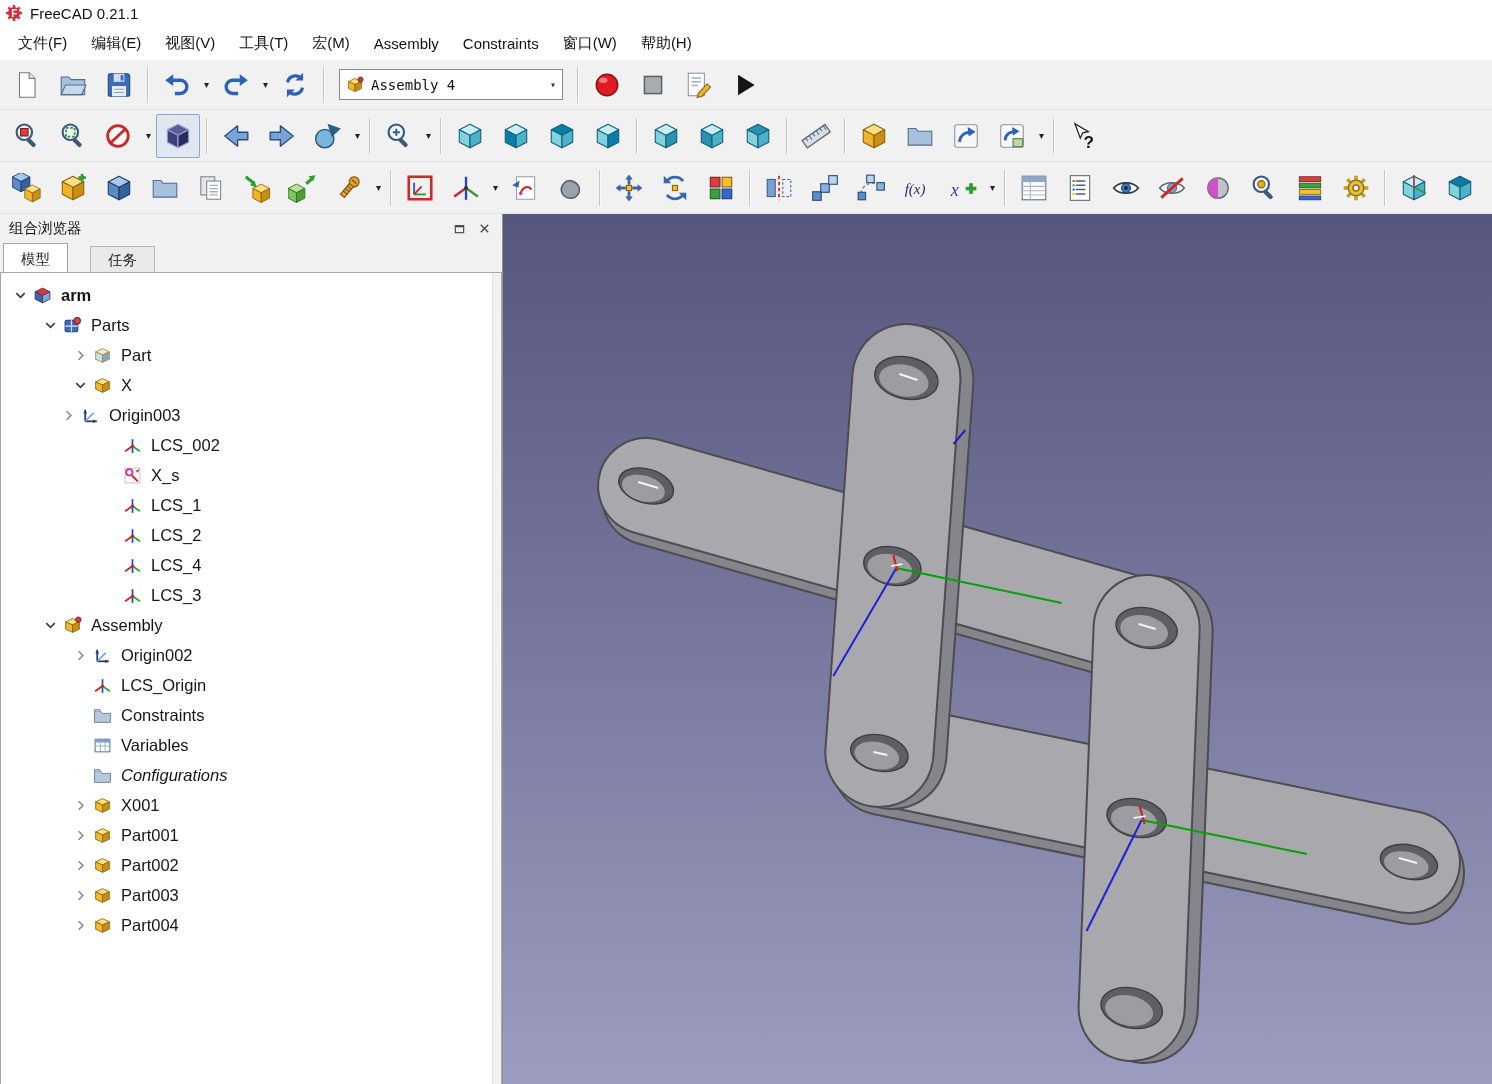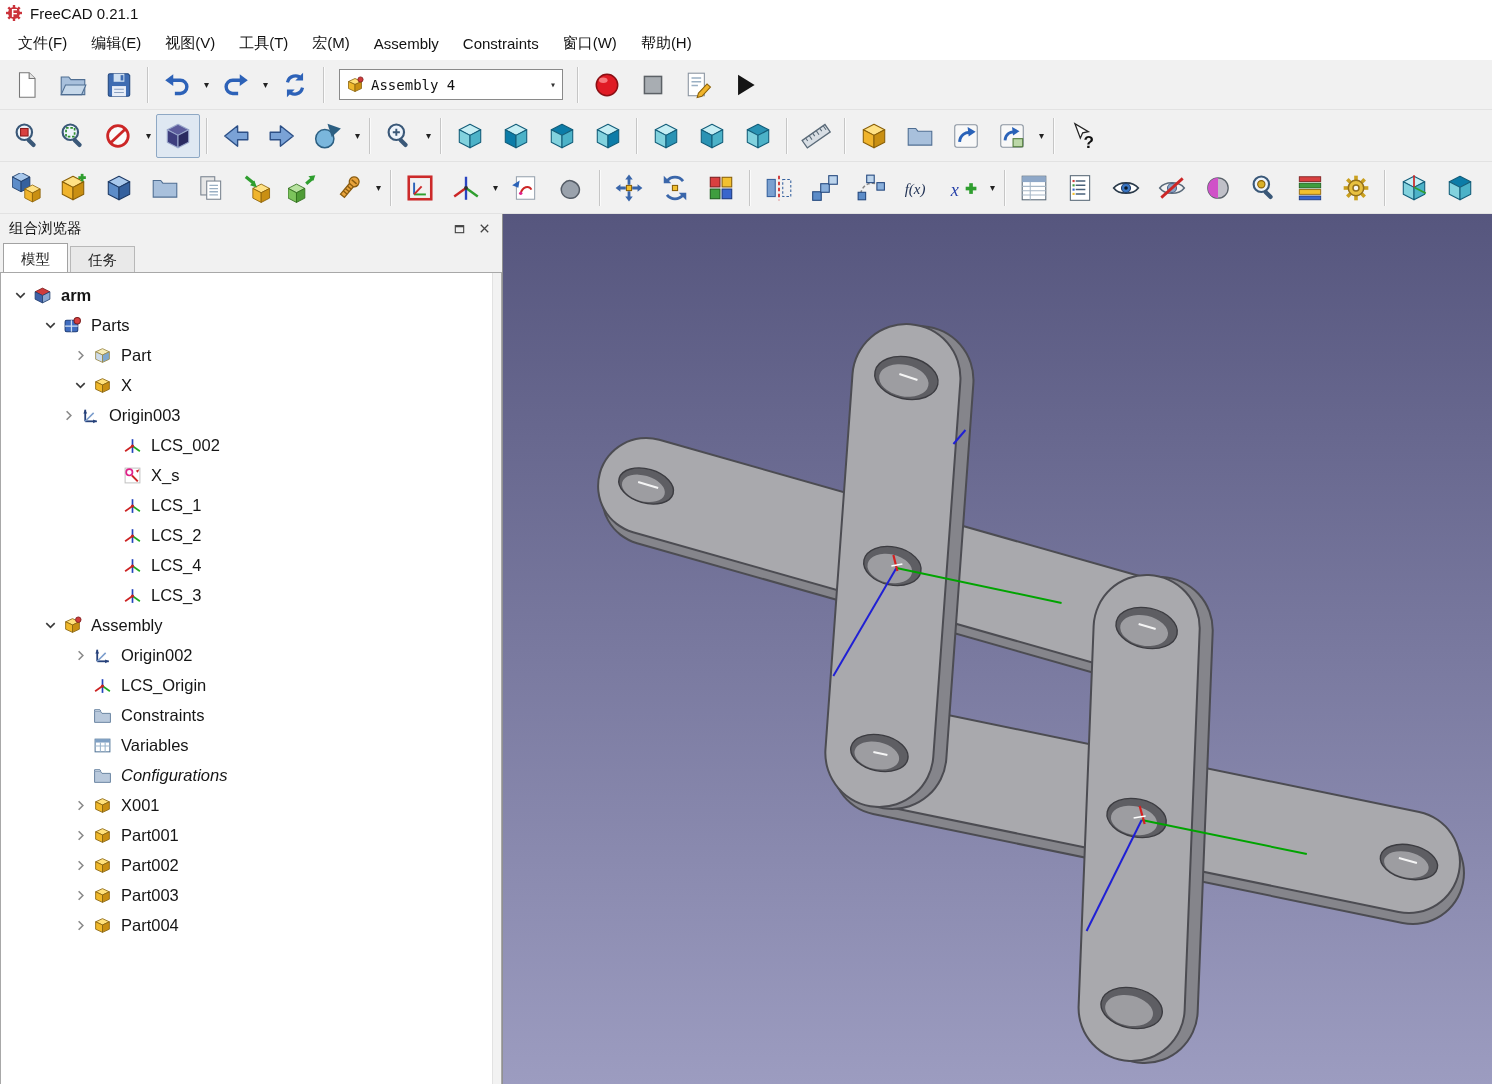--- a/index.html
+++ b/index.html
@@ -26,21 +26,21 @@
     font-family:"DejaVu Sans Mono",monospace;font-size:14px;flex:none;}
   .wb-icon{width:18px;height:18px;display:flex;}
   .wb-text{flex:1;white-space:nowrap;overflow:hidden;}
   .wb-arrow{font-size:10px;color:#333;}
   
   .main{flex:1;display:flex;min-height:0;}
   .combo-panel{width:503px;background:#f1f1f1;border-right:1px solid #909090;display:flex;flex-direction:column;flex:none;}
   .panel-header{height:28px;display:flex;align-items:center;padding:0 5px 0 9px;font-size:14.5px;flex:none;}
   .panel-title{flex:1;}
   .panel-btn{width:25px;height:22px;display:flex;align-items:center;justify-content:center;flex:none;}
-  .tab-bar{height:30px;display:flex;align-items:flex-end;padding-left:3px;flex:none;}
+  .tab-bar{height:30px;display:flex;align-items:flex-end;padding-left:3px;flex:none;gap:20px;}
   .tab{height:26px;padding:4px 17px 0;font-size:14.5px;background:#e9e9e9;border:1px solid #b8b8b8;border-bottom:none;margin-right:2px;color:#222;}
   .tab.active{background:#fff;height:29px;padding-top:6px;border-color:#a2a2a2;}
   .tree-wrap{flex:1;background:#fff;border:1px solid #a8a8a8;border-bottom:none;margin:0;position:relative;overflow:hidden;padding-top:7px;}
   .tree-row{height:30px;display:flex;align-items:center;font-size:16.5px;color:#151515;white-space:nowrap;}
   .chevron{width:18px;height:18px;display:flex;align-items:center;justify-content:center;margin-right:4px;flex:none;}
   .tree-icon{width:21px;height:20px;margin-right:7px;flex:none;display:flex;align-items:center;}
   .tree-label.bold{font-weight:bold;}
   .tree-scrollbar{position:absolute;top:0;right:0;bottom:0;width:9px;background:#f2f2f2;border-left:1px solid #e2e2e2;}
   
   .viewport{flex:1;position:relative;min-width:0;

